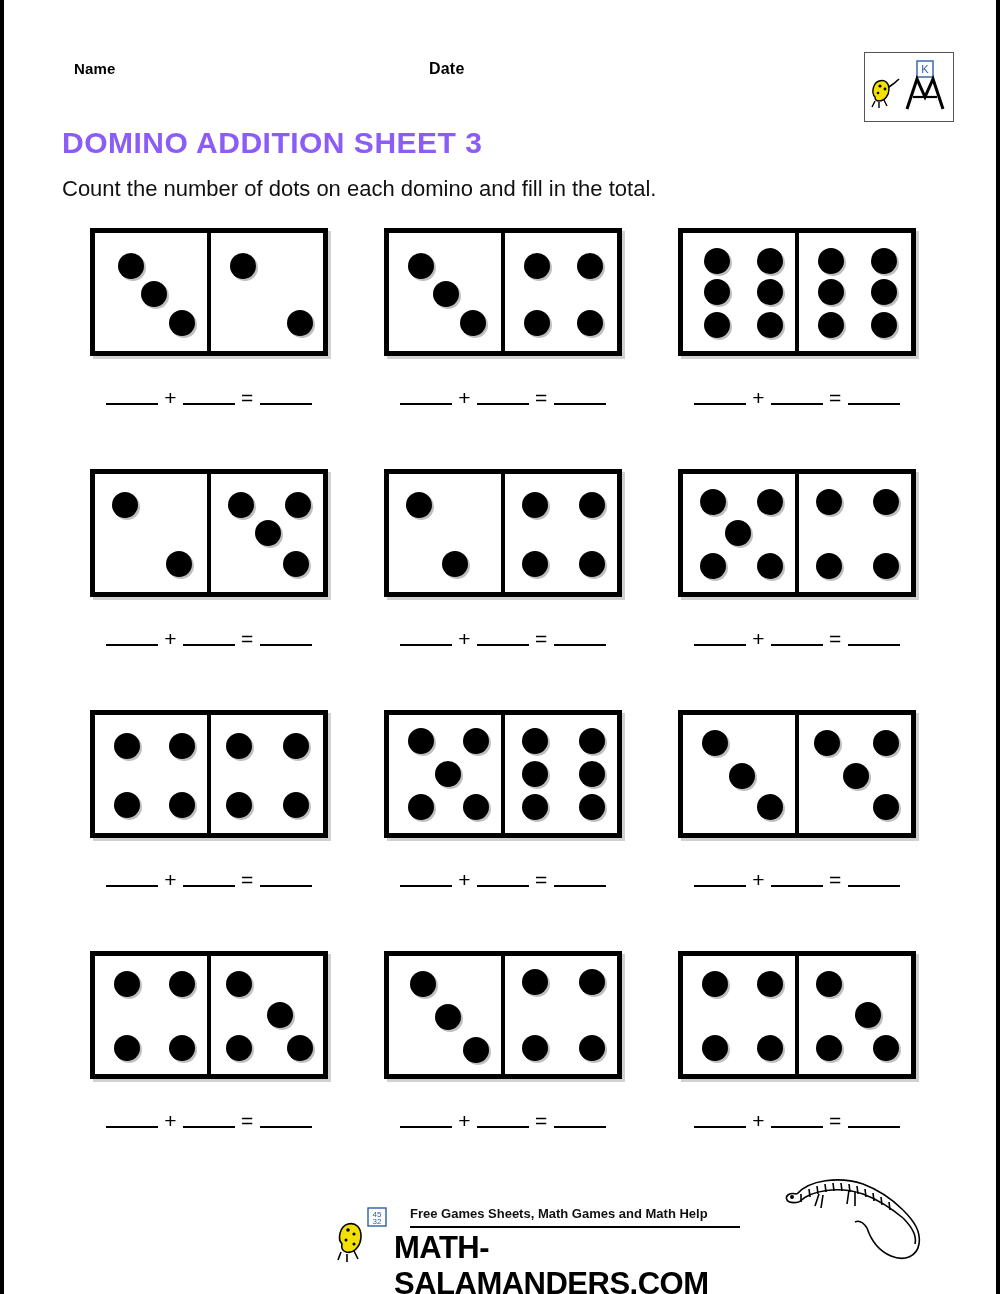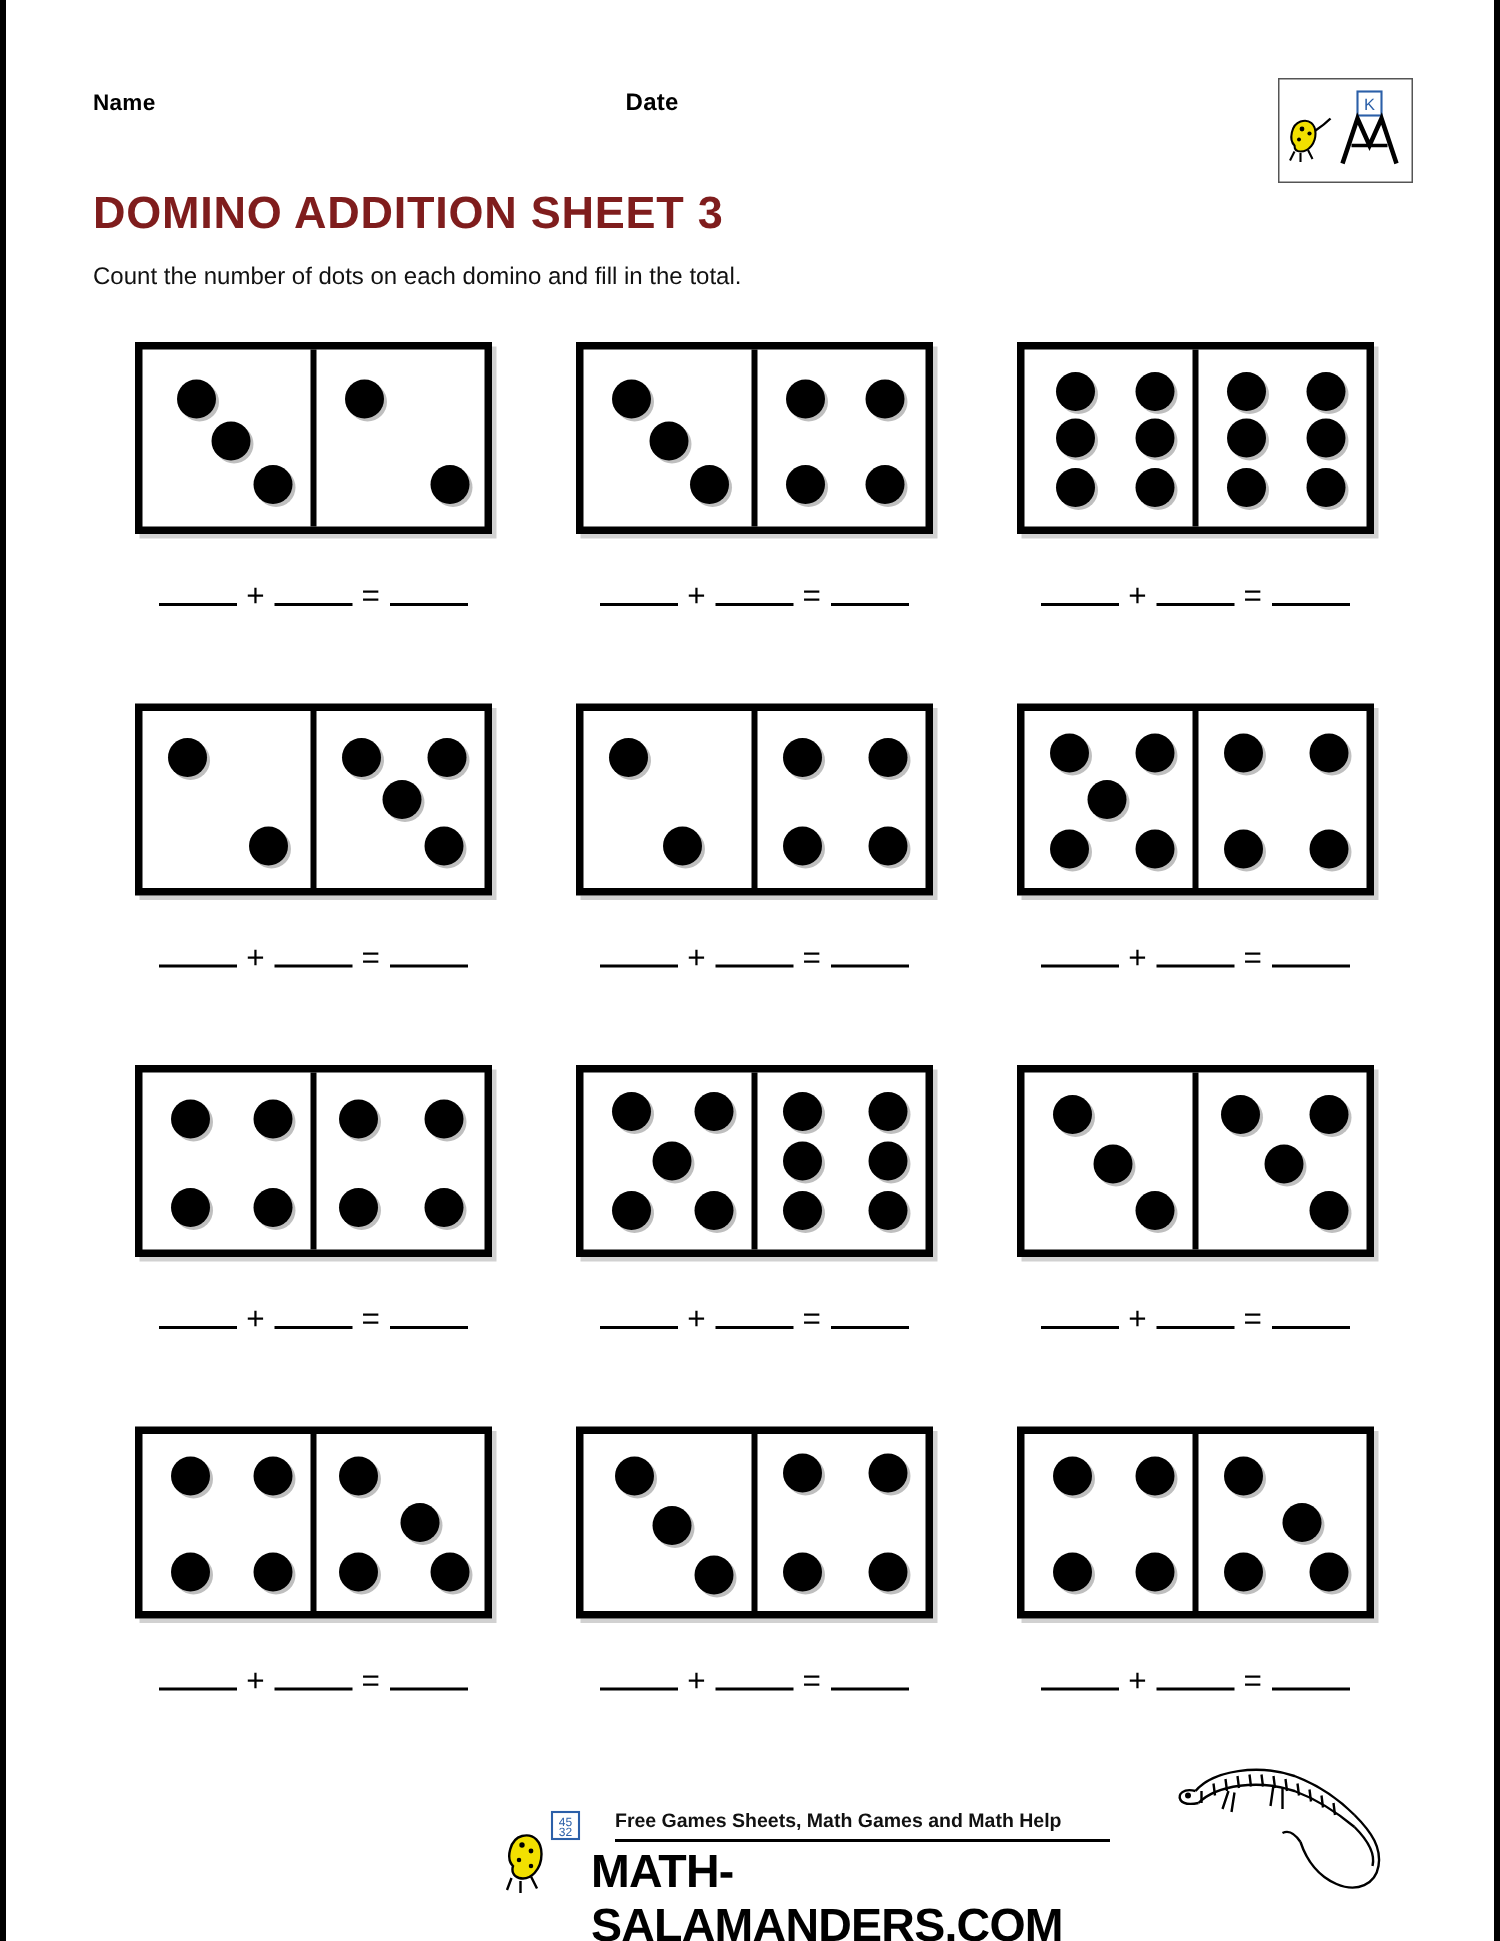--- a/index.html
+++ b/index.html
@@ -21,21 +21,21 @@
     width: 1000px;
     height: 1294px;
     box-sizing: border-box;
     border-left: 4px solid #000;
     border-right: 4px solid #000;
     background: #fff;
   }
   
   .header {
     position: absolute;
-    left: 58px;
+    left: 70px;
     top: 60px;
     width: 880px;
     height: 24px;
     text-align: right;
   }
   .lbl-name {
     position: absolute;
     left: 0; top: 0;
     font-size: 15px;
     font-weight: bold;
@@ -57,28 +57,28 @@
     border: 1px solid #555;
     background: #fff;
     overflow: hidden;
   }
   .title {
     position: absolute;
     left: 58px;
     top: 126px;
     font-size: 30px;
     font-weight: bold;
-    color: #7f1d1d;
+    color: #8b5cf6;
     letter-spacing: 0.5px;
   }
   .subtitle {
     position: absolute;
     left: 58px;
     top: 176px;
-    font-size: 16px;
+    font-size: 22px;
     color: #111;
   }
   
   .grid {
     position: absolute;
     left: 58px;
     top: 228px;
     width: 884px;
   }
   .row {

